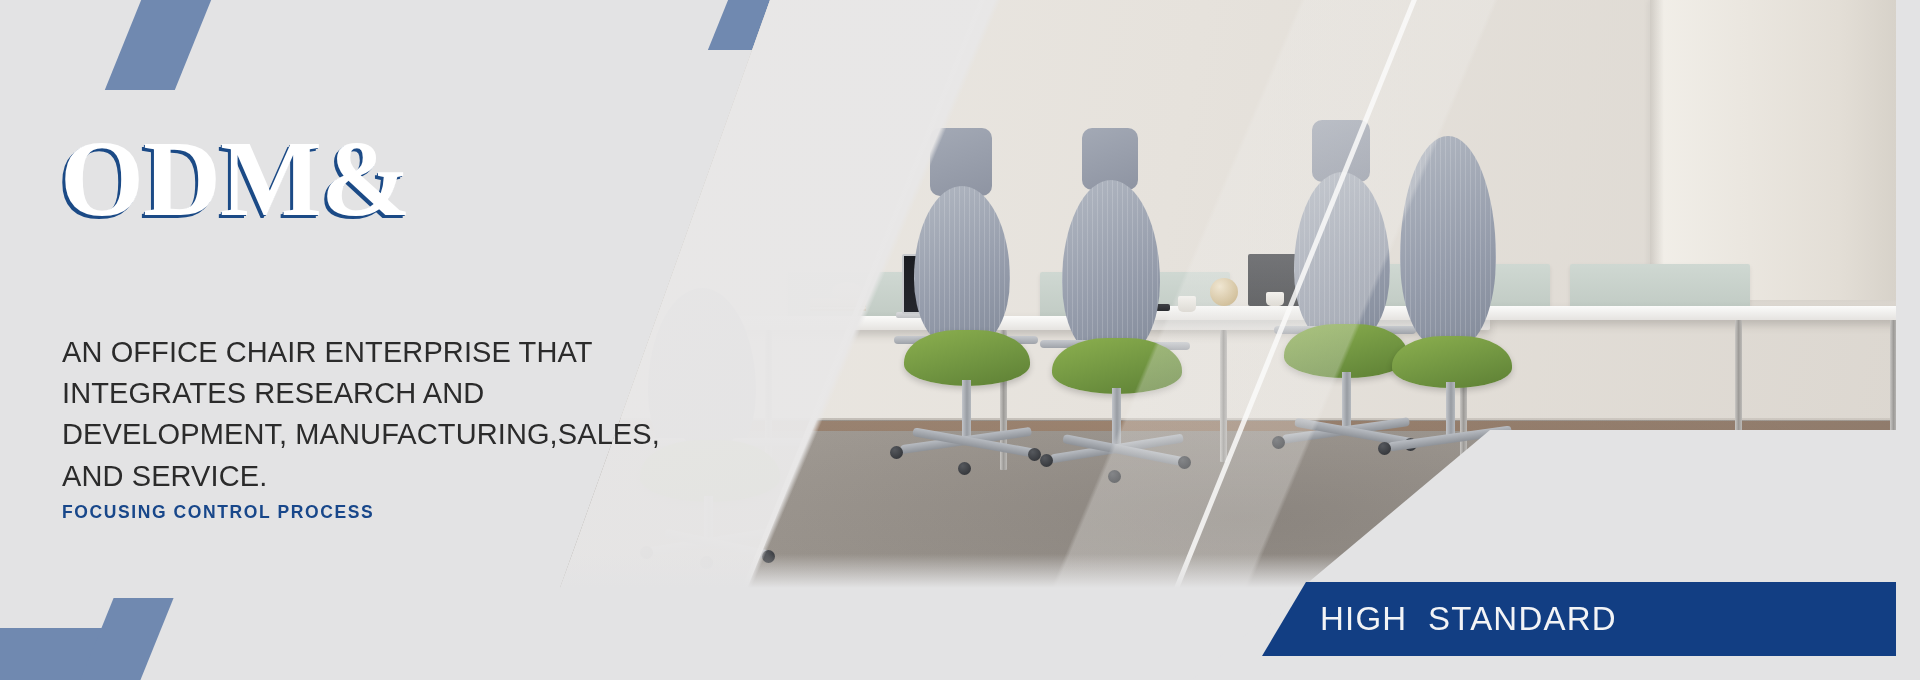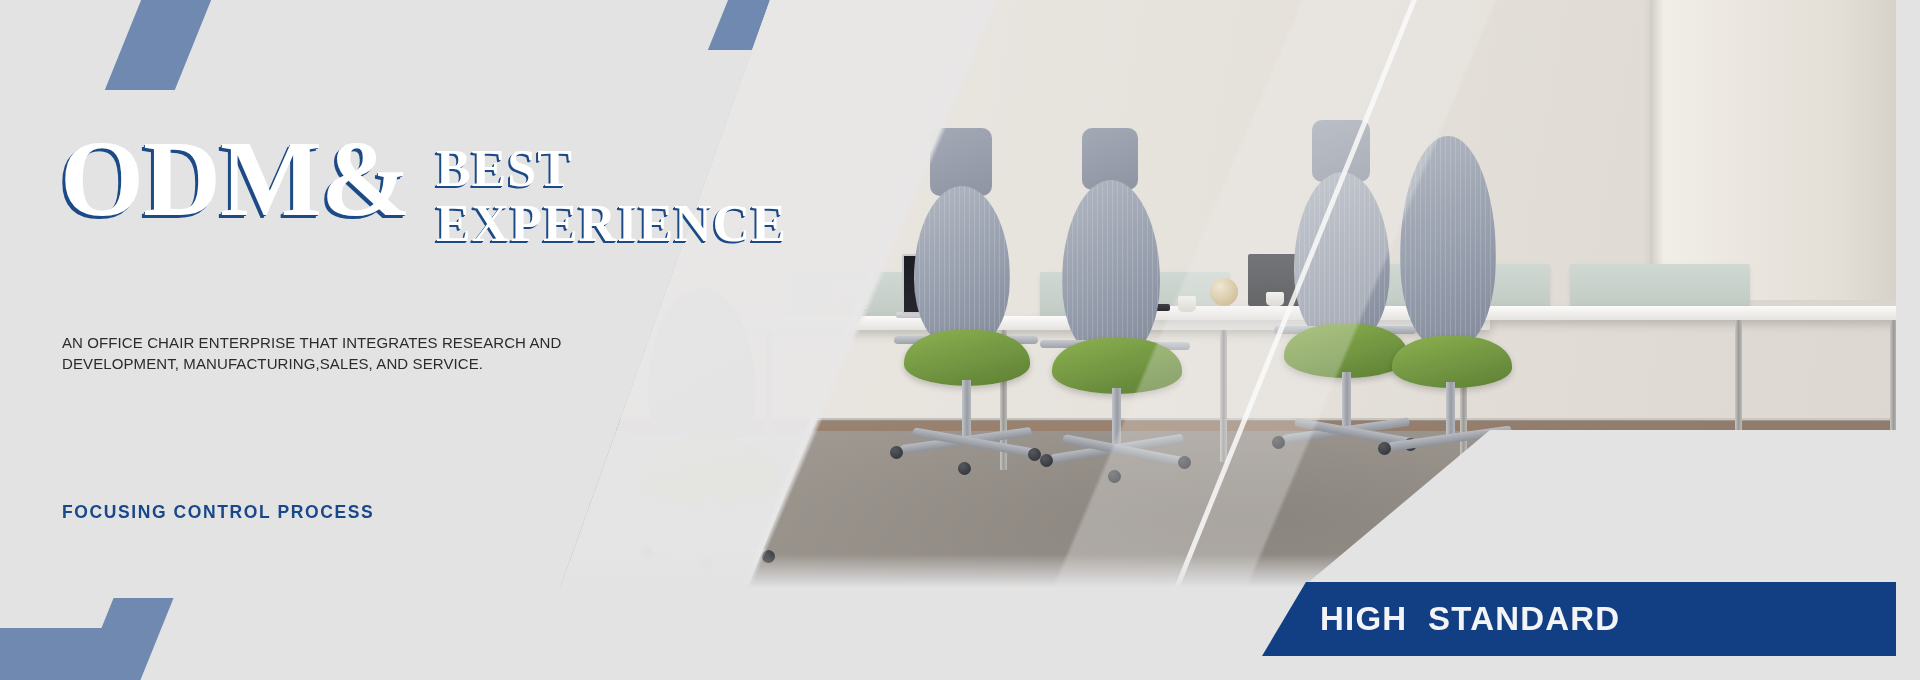--- a/index.html
+++ b/index.html
@@ -242,21 +242,21 @@
     letter-spacing:1px;
     color:#ffffff;
     text-shadow:
       -2px 2px 0 #1b4a86,
       -1px 1px 0 #1b4a86;
     white-space:nowrap;
   }
 
   .para {
     position:absolute; left:62px;
-    font-size:15px;
+    font-size:29px;
     line-height:1.42;
     letter-spacing:.1px;
     color:#2b2b2b;
     max-width:600px;
   }
   .para-1 { top:332px; }
   .para-2 { top:398px; }
 
   .qcp {
     position:absolute; left:62px; top:502px;
@@ -274,21 +274,21 @@
     width:658px; height:74px;
     background:#123e83;
     -webkit-clip-path: polygon(44px 0, 658px 0, 658px 74px, 0 74px);
     clip-path: polygon(44px 0, 658px 0, 658px 74px, 0 74px);
     display:flex; align-items:center;
   }
   .badge-text {
     margin-left:58px;
     color:#f3f4f6;
     font-size:33px;
-    font-weight:700;
+    font-weight:400;
     letter-spacing:1.2px;
     white-space:pre;
   }
 </style>
 </head>
 <body>
 
 <div id="banner">
 
   <div class="slash slash-tl-1"></div>
@@ -408,24 +408,20 @@
       <div class="wedge"></div>
       <div class="wedge2"></div>
       <div class="photo-bottom-fade"></div>
     </div>
   </div>
 
   <div class="right-wedge"></div>
 
   <div class="headline-row">
     <div class="odm">ODM&amp;</div>
-    <div class="best-block">
-      <div class="best-line">BEST</div>
-      <div class="best-line">EXPERIENCE</div>
-    </div>
   </div>
 
   <p class="para para-1">AN OFFICE CHAIR ENTERPRISE THAT INTEGRATES RESEARCH AND DEVELOPMENT, MANUFACTURING,SALES, AND SERVICE.</p>
 
   <a class="qcp">FOCUSING CONTROL PROCESS</a>
 
   <div class="badge">
     <span class="badge-text">HIGH  STANDARD</span>
   </div>
 

